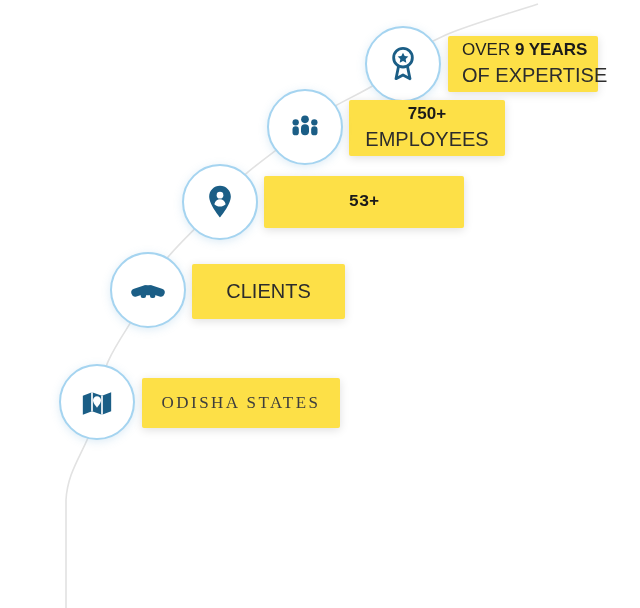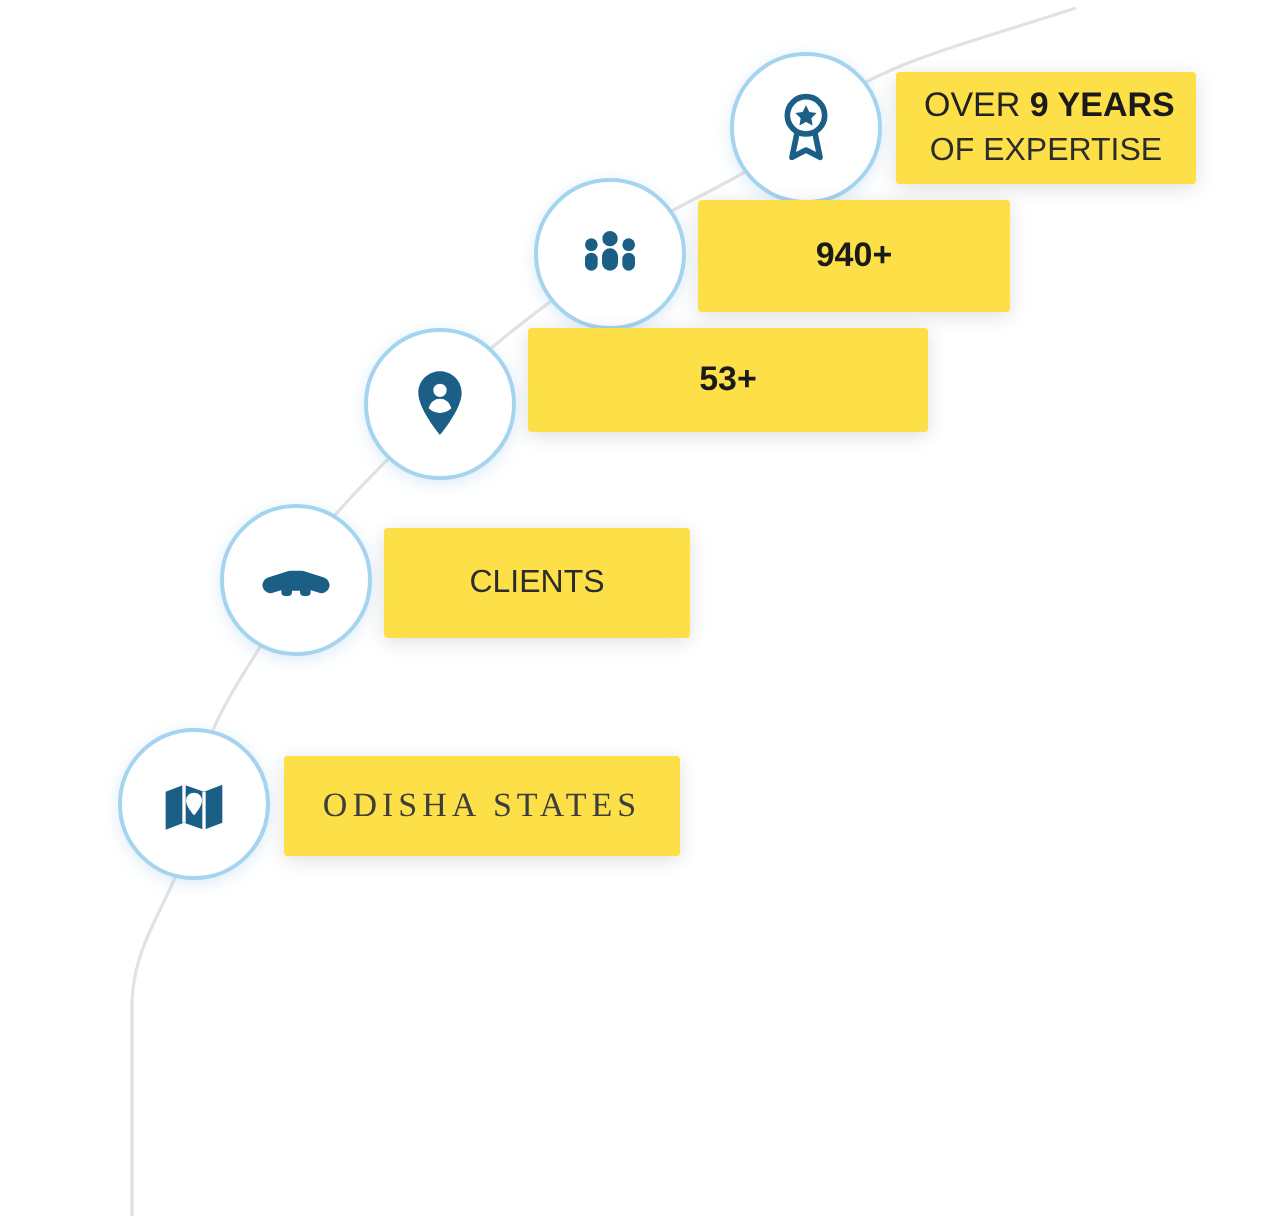--- a/index.html
+++ b/index.html
@@ -44,30 +44,30 @@
     display: flex;
     flex-direction: column;
     justify-content: center;
     padding: 8px 14px;
     box-sizing: border-box;
     z-index: 2;
     text-align: center;
   }
   .l1 { font-size: 17px; color: #222222; line-height: 1.35; white-space: nowrap; }
   .l1 .b { font-weight: 700; color: #1a1a1a; }
-  .l2 { font-size: 16px; color: #2c2c2c; line-height: 1.35; white-space: nowrap; }
+  .l2 { font-size: 20px; color: #2c2c2c; line-height: 1.35; white-space: nowrap; }
   .single { font-size: 17px; color: #3d3d3d; letter-spacing: 2.5px; white-space: nowrap; font-family: Liberation Serif, serif; }
 
   
   .item-0 .circle { left: 365px; top: 26px; }
   .item-0 .box    { left: 448px; top: 36px; width: 150px; height: 56px; }
   .item-1 .circle { left: 267px; top: 89px; }
   .item-1 .box    { left: 349px; top: 100px; width: 156px; height: 56px; }
   .item-2 .circle { left: 182px; top: 164px; }
-  .item-2 .box    { left: 264px; top: 164px; width: 200px; height: 52px; }
+  .item-2 .box    { left: 264px; top: 176px; width: 200px; height: 52px; font-family: Liberation Mono, monospace; }
   .item-3 .circle { left: 110px; top: 252px; }
   .item-3 .box    { left: 192px; top: 264px; width: 153px; height: 55px; }
   .item-4 .circle { left: 59px;  top: 364px; }
   .item-4 .box    { left: 142px; top: 378px; width: 198px; height: 50px; }
 </style>
 </head>
 <body>
 
 <div class="stage">
 
@@ -101,21 +101,22 @@
       <svg viewBox="0 0 24 24" fill="#1b5e86">
         <circle cx="6.4" cy="9.2" r="1.9"></circle>
         <rect x="4.5" y="11.6" width="3.8" height="5.4" rx="1.9"></rect>
         <circle cx="12" cy="7.4" r="2.3"></circle>
         <rect x="9.6" y="10.3" width="4.8" height="6.7" rx="2.4"></rect>
         <circle cx="17.6" cy="9.2" r="1.9"></circle>
         <rect x="15.7" y="11.6" width="3.8" height="5.4" rx="1.9"></rect>
       </svg>
     </div>
     <div class="box">
-      <div class="l1"><span class="b">940+</span></div>
+      <div class="l1"><span class="b">750+</span></div>
+      <div class="l2">EMPLOYEES</div>
     </div>
   </div>
 
   <div class="item item-2">
     <div class="circle">
       <svg viewBox="0 0 24 24">
         <path d="M12 2.2c-3.6 0-6.5 2.9-6.5 6.5 0 4.9 6.5 12.6 6.5 12.6s6.5-7.7 6.5-12.6c0-3.6-2.9-6.5-6.5-6.5z" fill="#1b5e86"></path>
         <circle cx="12" cy="7.9" r="2" fill="#ffffff"></circle>
         <path d="M8.6 13.3c.5-1.9 1.8-2.9 3.4-2.9s2.9 1 3.4 2.9c-1 .9-2.1 1.4-3.4 1.4s-2.4-.5-3.4-1.4z" fill="#ffffff"></path>
       </svg>

